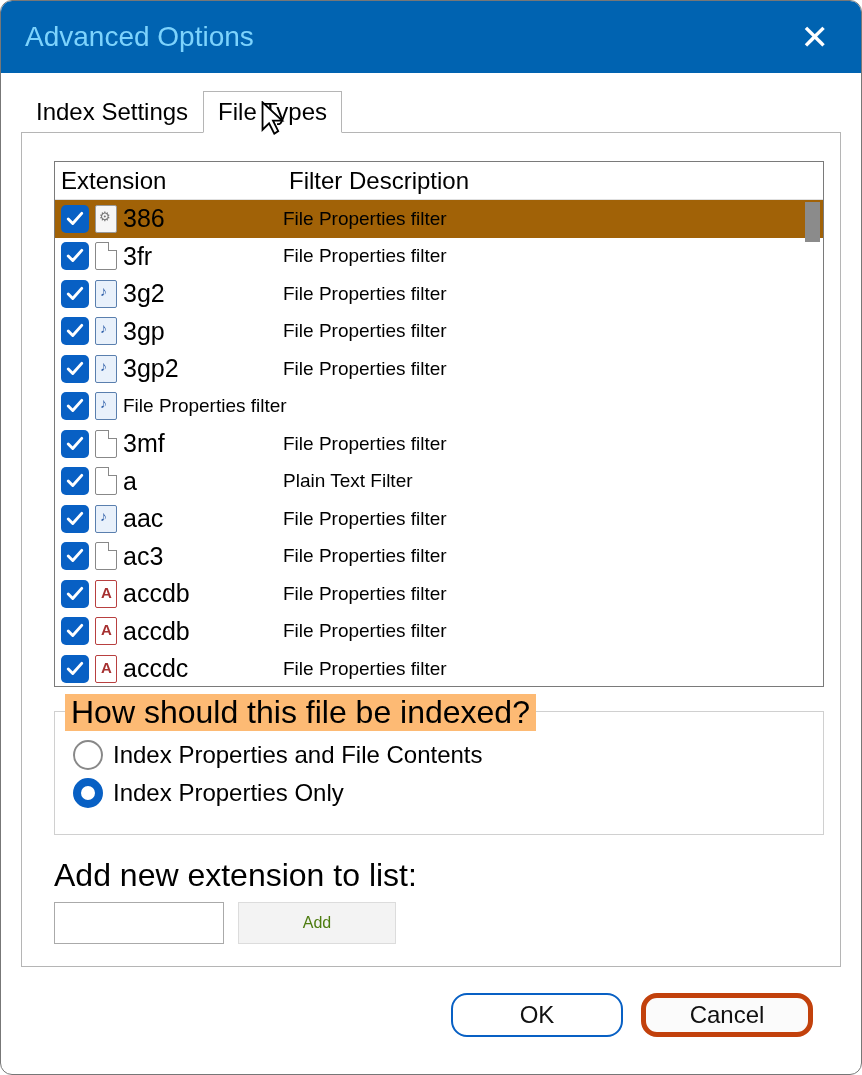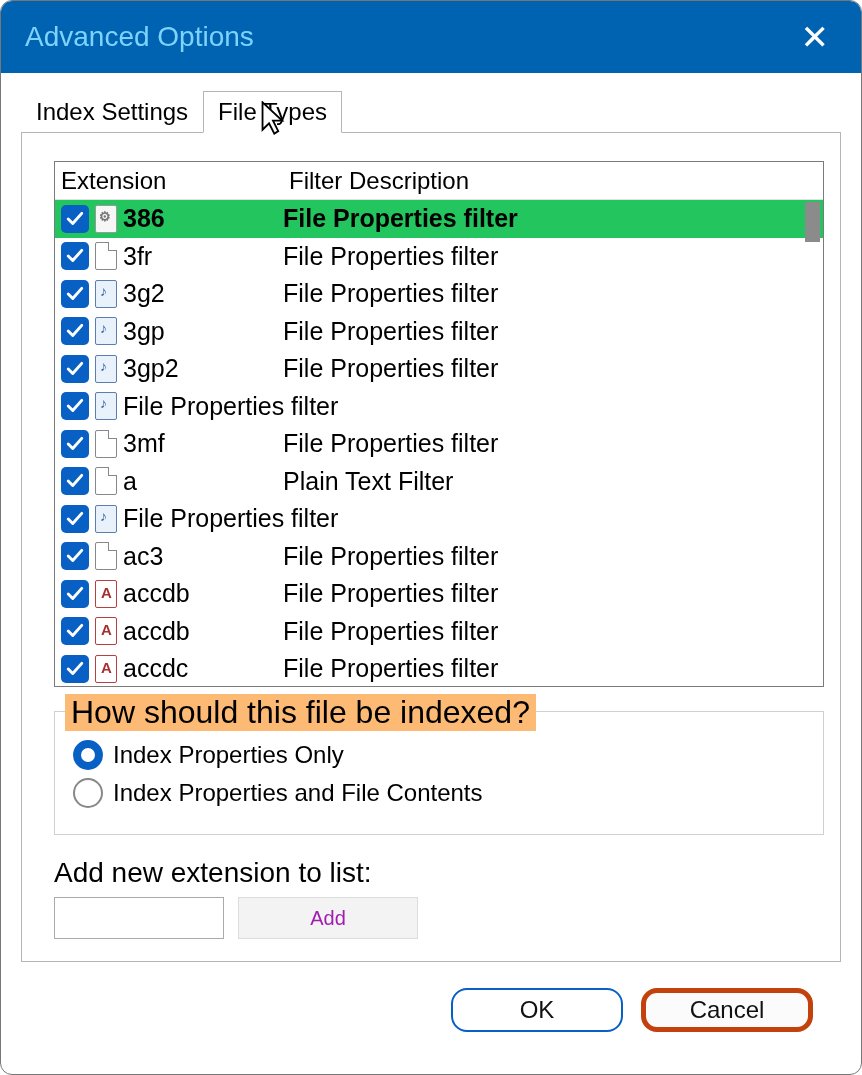--- a/index.html
+++ b/index.html
@@ -14,38 +14,38 @@
     .cursor { position:absolute; left:258px; top:28px; pointer-events:none; }
     .cursor svg { width:28px; height:34px; }
     .tabpanel { border:1px solid #b5b5b5; padding:28px 16px 22px 32px; }
     .list { border:1px solid #7a7a7a; height:526px; position:relative; overflow:hidden; }
     .headers { display:flex; height:38px; align-items:center; border-bottom:1px solid #e0e0e0; }
     .hcell { padding:4px 6px; font-size:24px; }
     .col-ext { width:228px; }
     .col-desc { flex:1; }
     .rows { height:488px; overflow:hidden; }
     .row { display:flex; align-items:center; height:37.5px; padding-left:6px; }
-    .row.selected { background:#22c55e;font-weight:bold; }
+    .row.selected { background:#a16207; }
     .chk { width:28px; height:28px; border-radius:5px; background:#0860C4; display:flex; align-items:center; justify-content:center; margin-right:4px; flex-shrink:0; }
     .chk svg { width:18px; height:18px; }
     .fileicon { width:26px; height:30px; display:flex; align-items:center; justify-content:center; margin-right:4px; flex-shrink:0; }
     .ext { width:160px; font-size:25px; }
-    .desc { font-size:25px; }
+    .desc { font-size:19px; }
     .scrollbar { position:absolute; right:3px; top:40px; width:15px; height:40px; background:#8b8b8b; }
     .group { margin-top:24px; border:1px solid #d0d0d0; padding:20px 18px 18px 18px; position:relative; }
     .group-label { position:absolute; top:-18px; left:10px; background:#fdba74; padding:0 6px; font-size:32px; }
     .radio-row { display:flex; align-items:center; margin:8px 0; }
     .radio { width:30px; height:30px; border-radius:50%; border:2px solid #888; margin-right:10px; display:flex; align-items:center; justify-content:center; }
     .radio.checked { border:8px solid #0860C4; }
     .radio-label { font-size:24px; }
     .addnew { margin-top:22px; }
-    .addnew-label { font-size:28px; margin-bottom:8px; display:block; }
+    .addnew-label { font-size:32px; margin-bottom:8px; display:block; }
     .addrow { display:flex; gap:14px; }
     .addinput { width:170px; height:42px; border:1px solid #aaa; padding:4px 8px; font-size:20px; }
-    .addbtn { width:180px; height:42px; border:1px solid #dcdcdc; background:#f3f3f3; color:#a21caf; font-size:20px; }
+    .addbtn { width:158px; height:42px; border:1px solid #dcdcdc; background:#f3f3f3; color:#4d7c0f; font-size:16px; }
     .actions { display:flex; justify-content:flex-end; gap:18px; padding:26px 28px 0 0; }
     .btn { width:172px; height:44px; font-size:24px; border-radius:16px; }
     .btn-ok { border:2px solid #0860C4; background:#fff; color:#111; }
     .btn-cancel { border:5px solid #c2410c; background:#fbfbfb; color:#111; }
     
     .icon-page { width:22px; height:28px; border:1px solid #888; border-radius:2px; position:relative; }
     .icon-page.corner::before { content:""; position:absolute; top:-1px; right:-1px; width:8px; height:8px; background:#fff; border-left:1px solid #888; border-bottom:1px solid #888; }
     .icon-media { width:22px; height:28px; border:1px solid #5a7fae; border-radius:2px; background:linear-gradient(#e9f1fb,#e9f1fb); position:relative; }
     .icon-media::after { content:"♪"; position:absolute; top:2px; left:4px; font-size:14px; color:#2d5ea8; }
     .icon-sys { width:22px; height:28px; border:1px solid #999; border-radius:2px; position:relative; background:#f6f6f6; }
@@ -178,20 +178,21 @@
           </div>
           <div class="row">
             <span class="chk">
               <svg viewBox="0 0 16 16">
                 <path d="M2 8 L6 12 L14 3" stroke="#fff" stroke-width="2.6" fill="none" stroke-linecap="round" stroke-linejoin="round"></path>
               </svg>
             </span>
             <span class="fileicon">
               <span class="icon-media"></span>
             </span>
+            <span class="ext">aac</span>
             <span class="desc">File Properties filter</span>
           </div>
           <div class="row">
             <span class="chk">
               <svg viewBox="0 0 16 16">
                 <path d="M2 8 L6 12 L14 3" stroke="#fff" stroke-width="2.6" fill="none" stroke-linecap="round" stroke-linejoin="round"></path>
               </svg>
             </span>
             <span class="fileicon">
               <span class="icon-page corner"></span>
@@ -235,26 +236,26 @@
             <span class="ext">accdc</span>
             <span class="desc">File Properties filter</span>
           </div>
         </div>
       <div class="scrollbar"></div>
     </div>
 
     <div class="group">
       <span class="group-label">How should this file be indexed?</span>
       <div class="radio-row">
+        <span class="radio"></span>
+        <span class="radio-label">Index Properties and File Contents</span>
+      </div>
+      <div class="radio-row">
         <span class="radio checked"></span>
         <span class="radio-label">Index Properties Only</span>
-      </div>
-      <div class="radio-row">
-        <span class="radio"></span>
-        <span class="radio-label">Index Properties and File Contents</span>
       </div>
     </div>
 
     <div class="addnew">
       <span class="addnew-label">Add new extension to list:</span>
       <div class="addrow">
         <input class="addinput" type="text" value="" style="">
         <button class="addbtn">Add</button>
       </div>
     </div>

